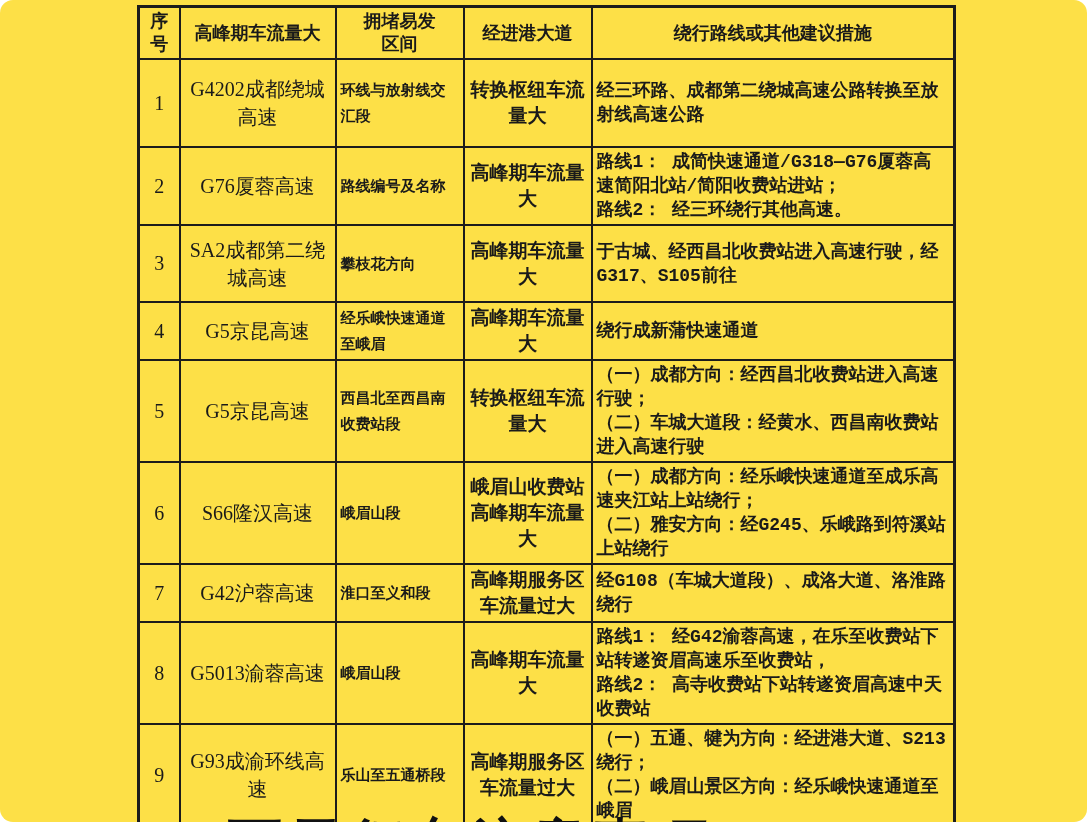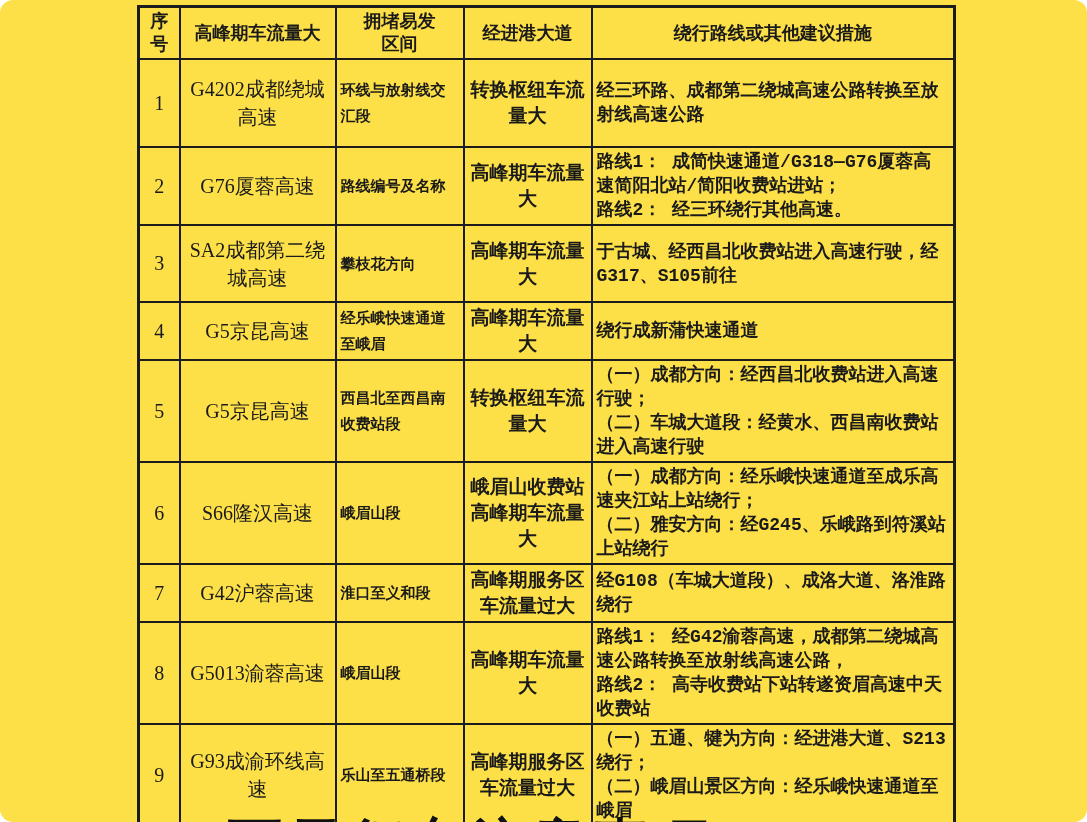--- a/index.html
+++ b/index.html
@@ -180,21 +180,21 @@
       <td class="section">淮口至义和段</td>
       <td class="reason">高峰期服务区车流量过大</td>
       <td class="advice">经G108（车城大道段）、成洛大道、洛淮路绕行</td>
     </tr>
 
     <tr style="height:95px">
       <td class="no">8</td>
       <td class="route">G5013渝蓉高速</td>
       <td class="section">峨眉山段</td>
       <td class="reason">高峰期车流量大</td>
-      <td class="advice">路线1： 经G42渝蓉高速，成都第二绕城高速公路转换至放射线高速公路，
+      <td class="advice">路线1： 经G42渝蓉高速，在乐至收费站下站转遂资眉高速乐至收费站，
 路线2： 高寺收费站下站转遂资眉高速中天收费站</td>
     </tr>
 
     <tr style="height:100px">
       <td class="no">9</td>
       <td class="route">G93成渝环线高速</td>
       <td class="section">乐山至五通桥段</td>
       <td class="reason">高峰期服务区车流量过大</td>
       <td class="advice">（一）五通、犍为方向：经进港大道、S213绕行；
 （二）峨眉山景区方向：经乐峨快速通道至峨眉</td>

